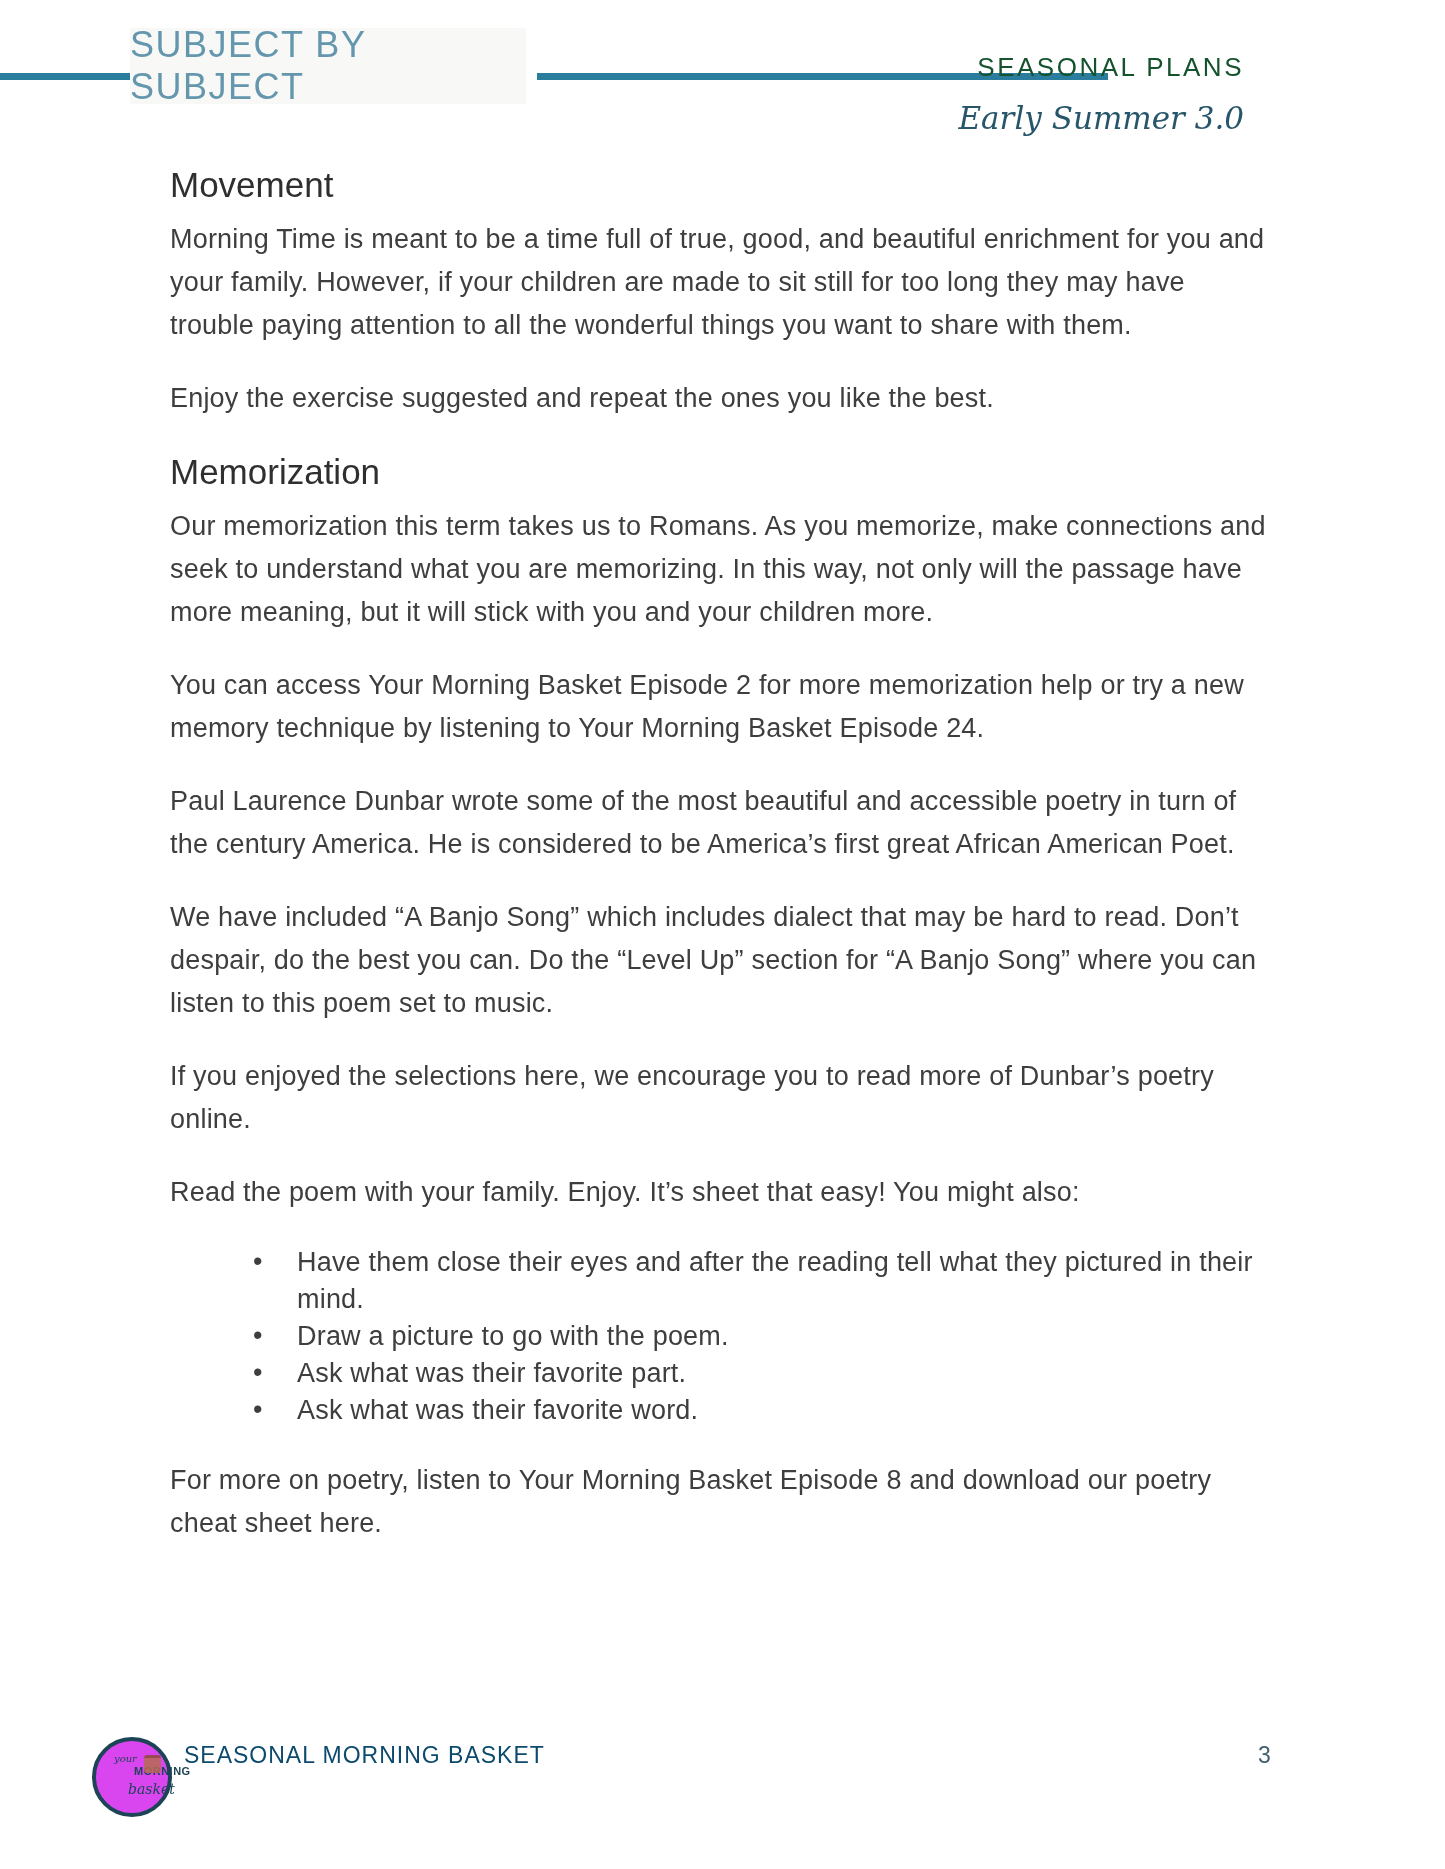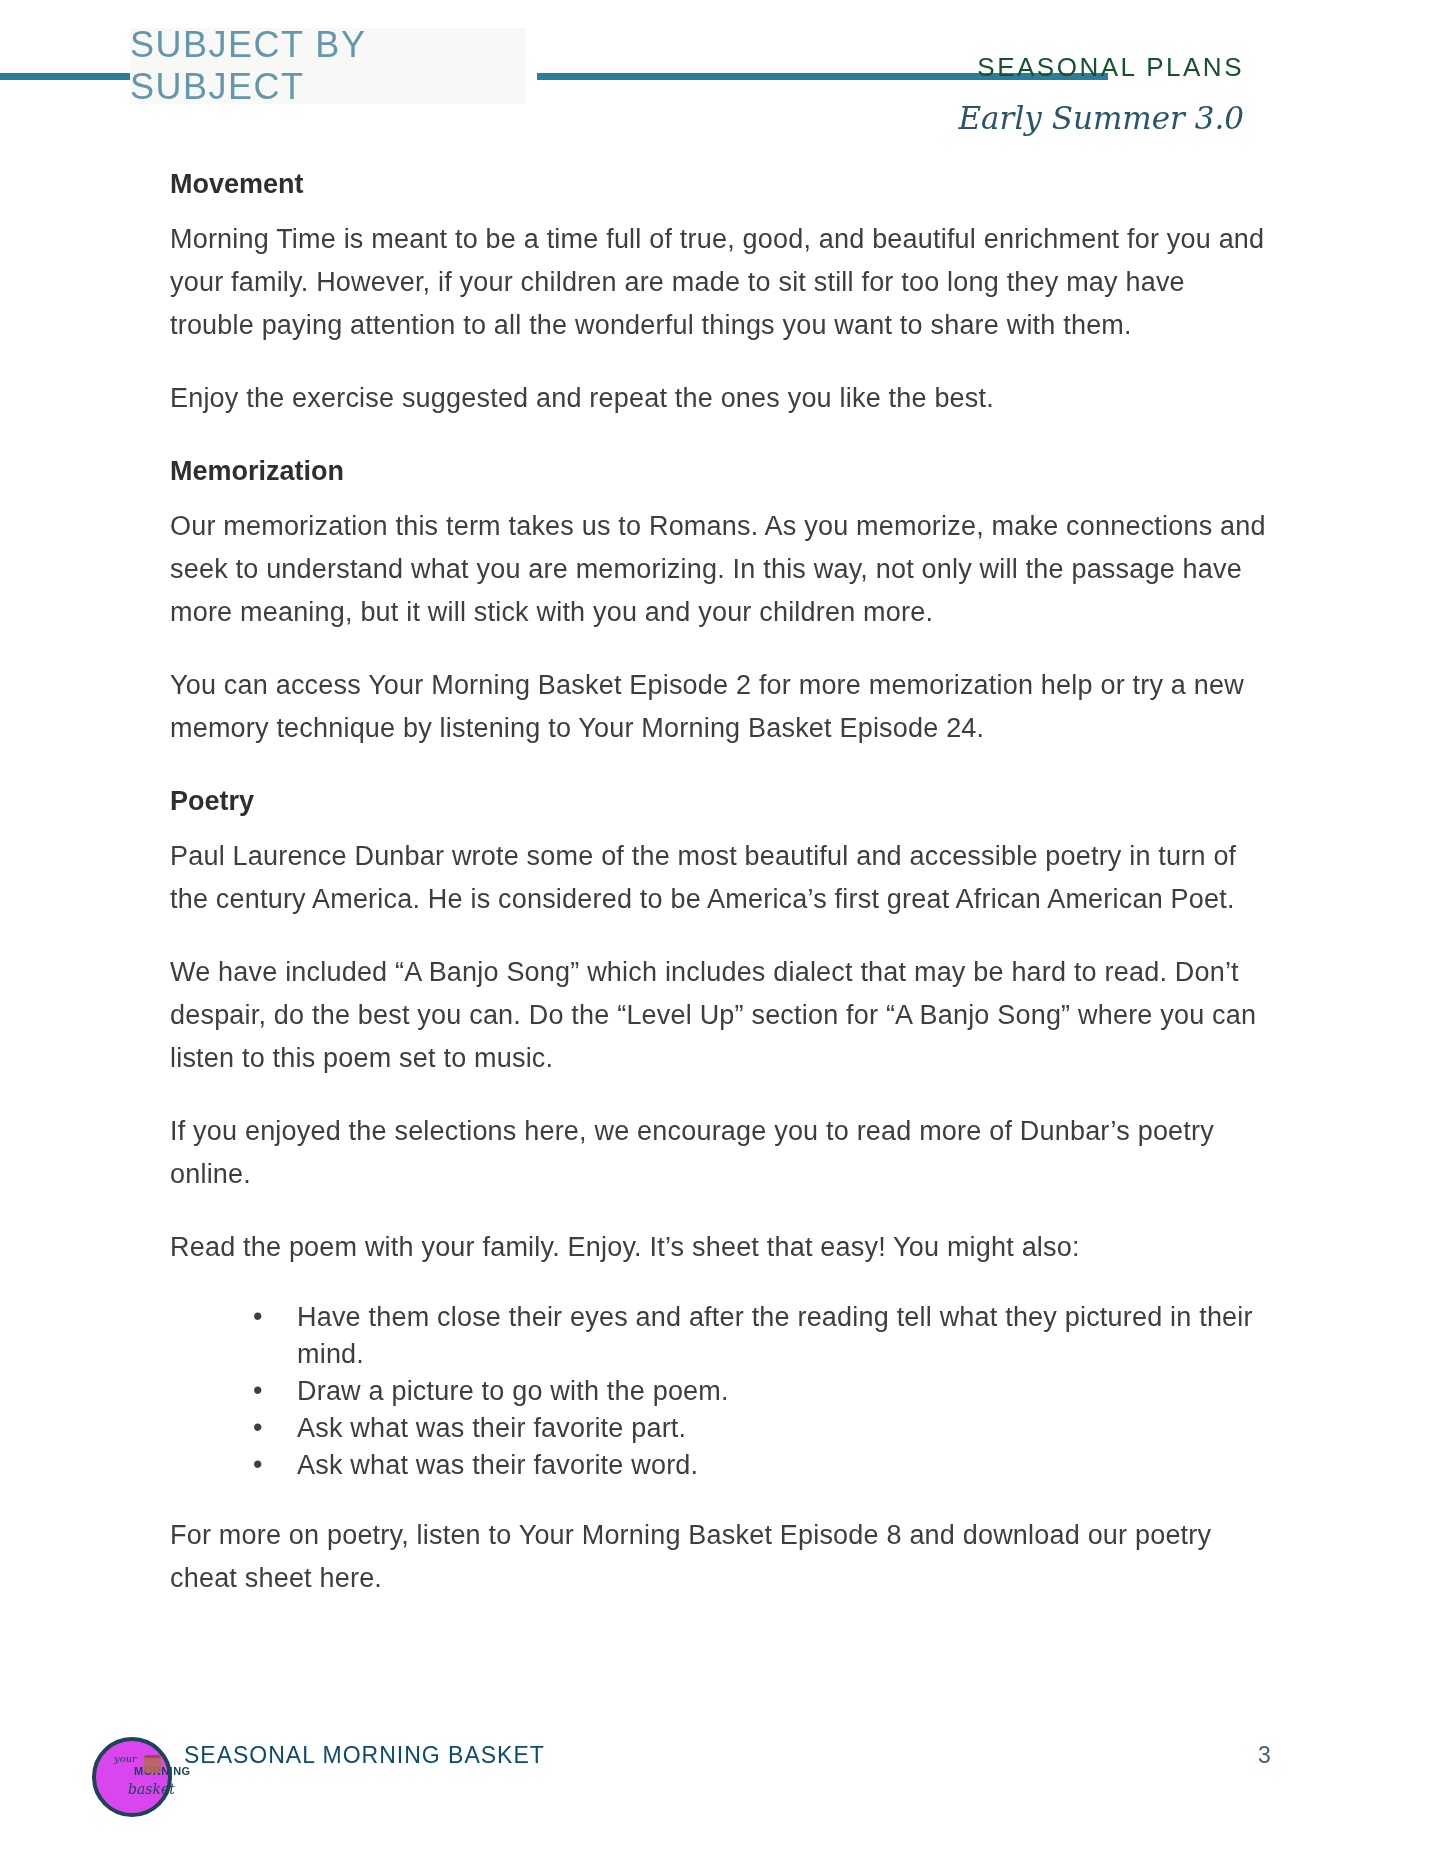--- a/index.html
+++ b/index.html
@@ -13,21 +13,21 @@
   .title-box{position:absolute;left:130px;top:28px;width:396px;height:76px;
              background:#f8f8f6;display:flex;align-items:center;justify-content:center;}
   .page-title{font-size:36px;font-weight:400;letter-spacing:1.5px;color:#6497ae;margin:0;}
   .header-right{position:absolute;right:70px;top:52px;text-align:right;}
   .seasonal-plans{font-size:26px;letter-spacing:2.5px;color:#14532d;}
   .early-summer{font-family:"DejaVu Serif",serif;font-style:italic;font-size:31px;
                 color:#27566a;margin-top:17px;}
 
   
   main{position:absolute;left:170px;top:163px;width:1100px;}
-  h2{font-size:27px;font-weight:bold;color:#2f2f2f;line-height:43px;margin:26px 0 12px;}
+  h2{font-size:35px;font-weight:normal;color:#2f2f2f;line-height:43px;margin:26px 0 12px;}
   h2:first-child{margin-top:0;}
   p{font-size:27px;line-height:43px;color:#3e3e3e;margin:0 0 30px;letter-spacing:0.2px;}
   p.gap-top{margin-top:16px;}
   ul{list-style:none;margin:0 0 30px;padding:0 0 0 127px;}
   li{position:relative;font-size:27px;line-height:37px;color:#3e3e3e;
      letter-spacing:0.2px;max-width:960px;}
   li::before{content:"\2022";position:absolute;left:-44px;top:-1px;
              font-size:27px;color:#3e3e3e;}
 
   
@@ -63,21 +63,20 @@
 
   <main>
     <h2>Movement</h2>
     <p>Morning Time is meant to be a time full of true, good, and beautiful enrichment for you and your family. However, if your children are made to sit still for too long they may have trouble paying attention to all the wonderful things you want to share with them.</p>
     <p class="gap-top">Enjoy the exercise suggested and repeat the ones you like the best.</p>
 
     <h2>Memorization</h2>
     <p>Our memorization this term takes us to Romans. As you memorize, make connections and seek to understand what you are memorizing. In this way, not only will the passage have more meaning, but it will stick with you and your children more.</p>
     <p>You can access Your Morning Basket Episode 2 for more memorization help or try a new memory technique by listening to Your Morning Basket Episode 24.</p>
 
-    <h2>Poetry</h2>
     <p>Paul Laurence Dunbar wrote some of the most beautiful and accessible poetry in turn of the century America. He is considered to be America’s first great African American Poet.</p>
     <p>We have included “A Banjo Song” which includes dialect that may be hard to read. Don’t despair, do the best you can. Do the “Level Up” section for “A Banjo Song” where you can listen to this poem set to music.</p>
     <p>If you enjoyed the selections here, we encourage you to read more of Dunbar’s poetry online.</p>
     <p>Read the poem with your family. Enjoy. It’s sheet that easy! You might also:</p>
 
     <ul>
       <li>Have them close their eyes and after the reading tell what they pictured in their mind.</li>
       <li>Draw a picture to go with the poem.</li>
       <li>Ask what was their favorite part.</li>
       <li>Ask what was their favorite word.</li>

